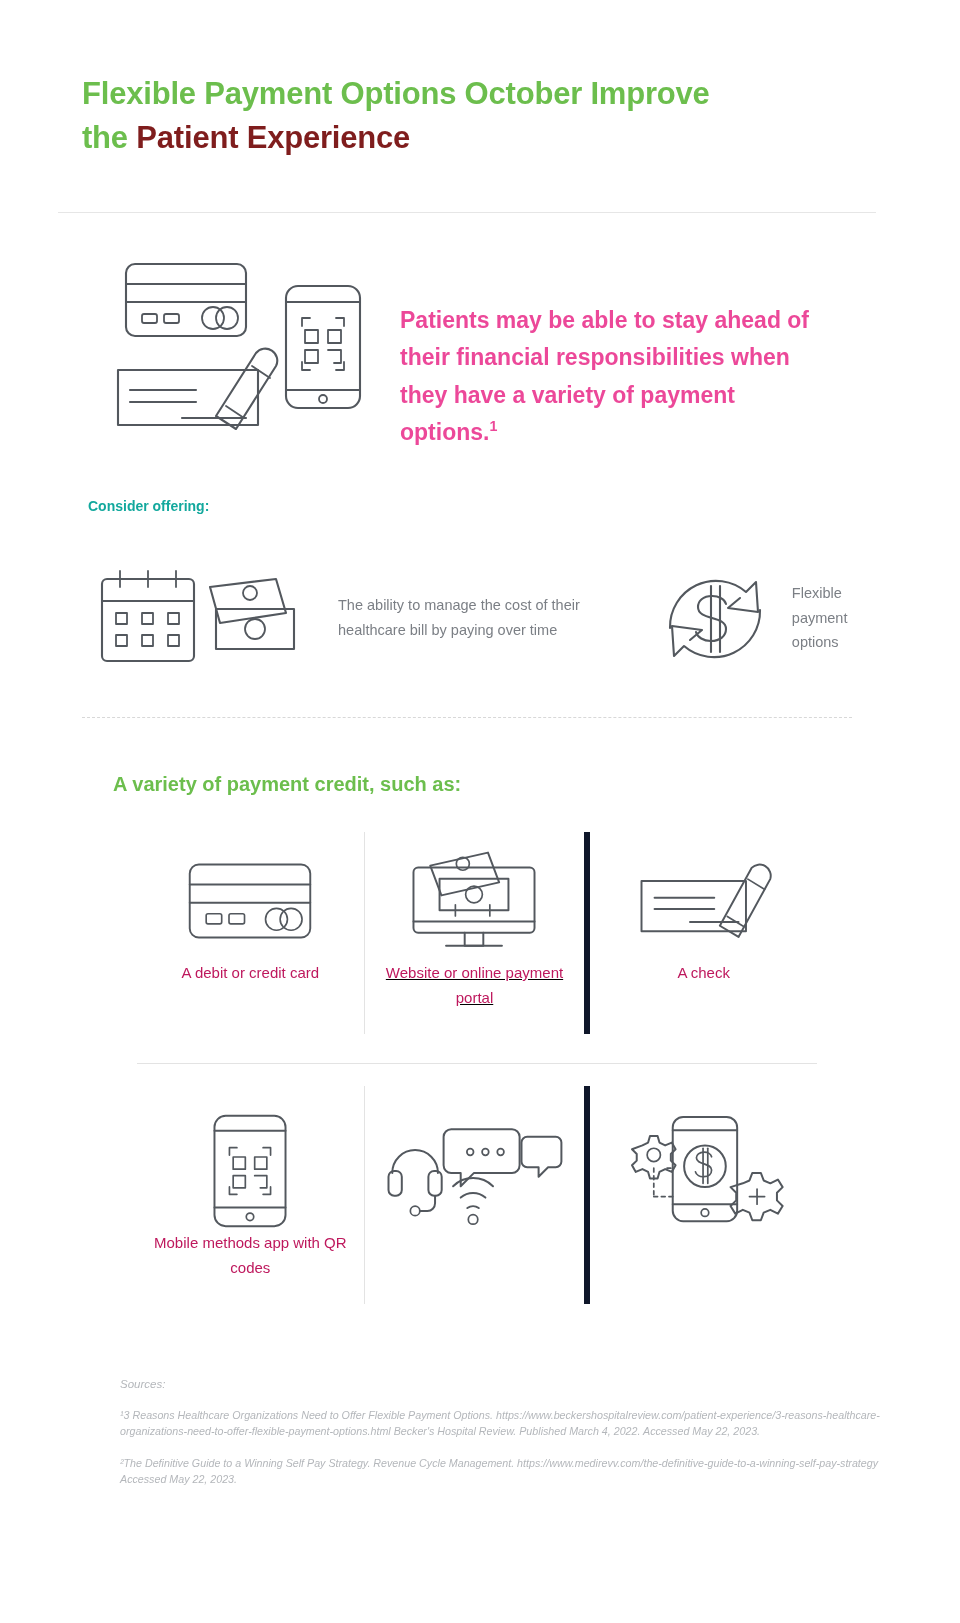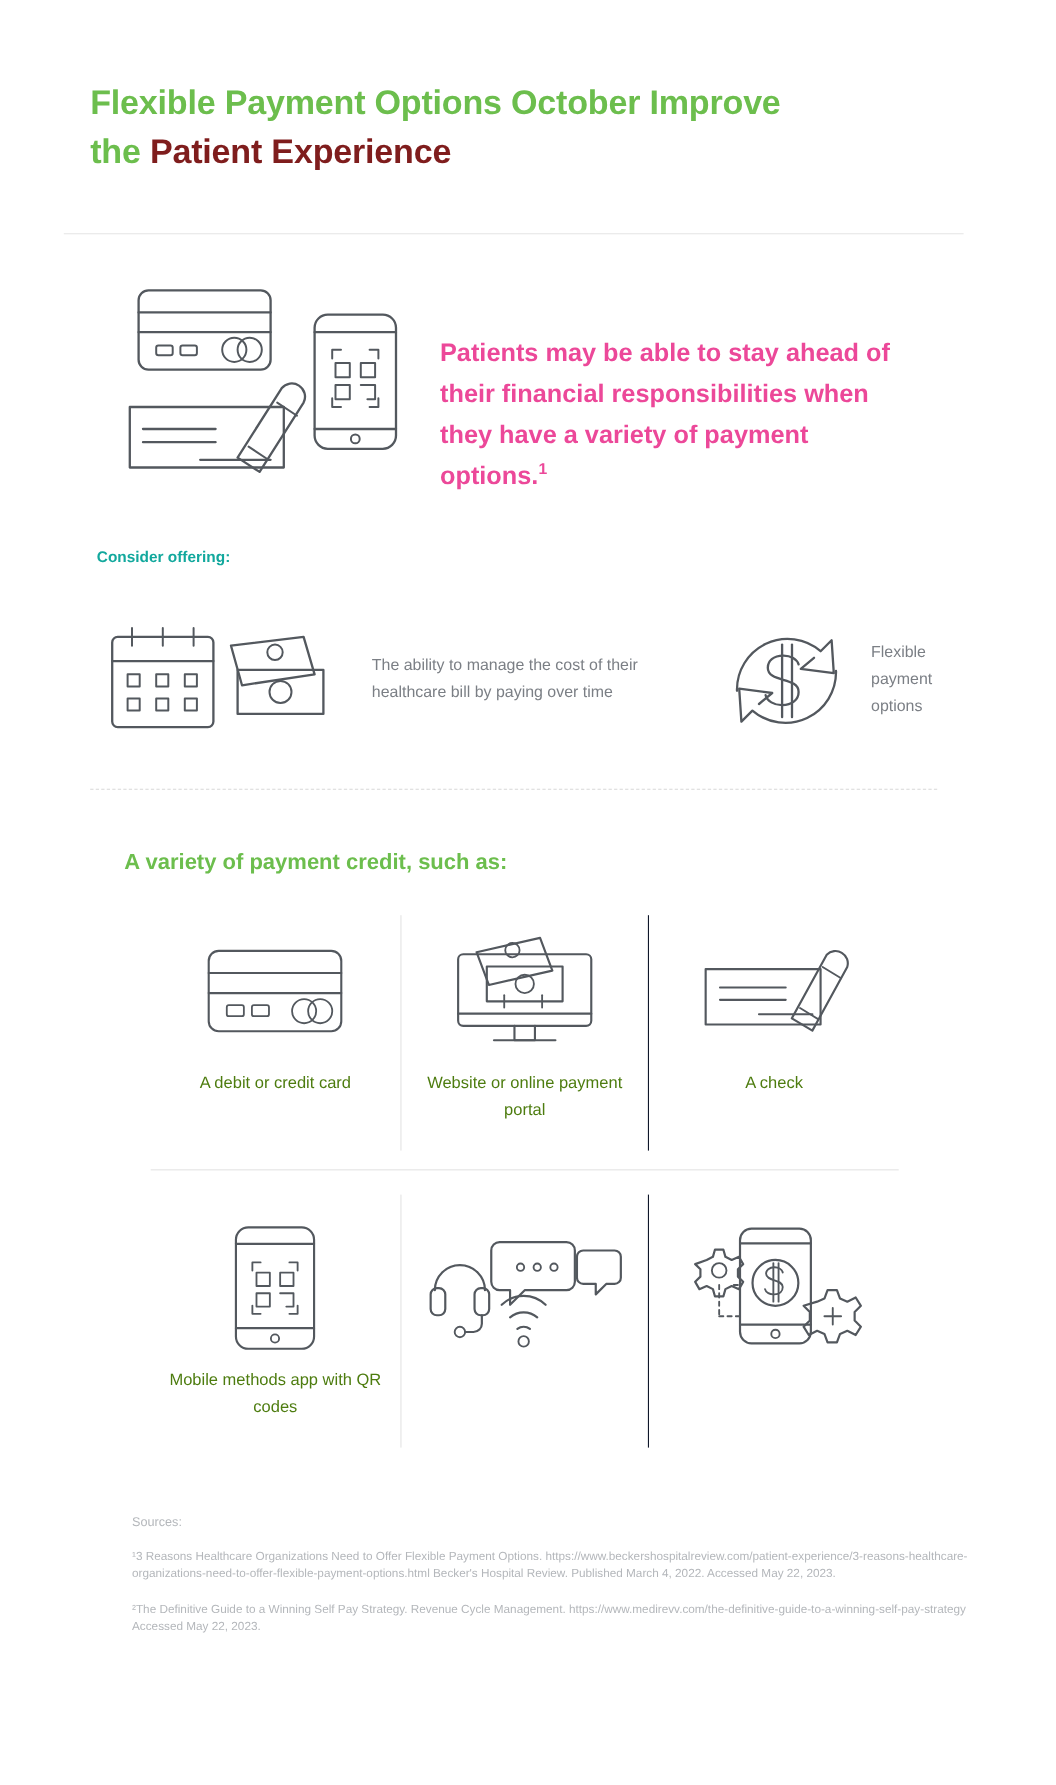--- a/index.html
+++ b/index.html
@@ -116,45 +116,46 @@
     display: grid;
     grid-template-columns: 1fr 1fr 1fr;
   }
   .cell {
     padding: 10px 14px 24px;
     display: flex;
     flex-direction: column;
     align-items: center;
     text-align: center;
   }
-  .cell.mid { border-left: 1px solid #e3e3e3; border-right: 1px solid #0f172a; }
+  .cell.mid { border-left: 1px solid #e3e3e3; border-right: 6px solid #0f172a; text-decoration: underline; }
   .row2 .cell { padding-top: 26px; }
   .grid-div {
     position: absolute;
     left: 137px;
     top: 1063px;
     width: 680px;
     height: 1px;
     background: #e3e3e3;
   }
   .cell-art { height: 118px; display: flex; align-items: center; justify-content: center; }
   .cell-label {
-    margin-top: 12px;
+    margin-top: 0;
     font-size: 15px;
     line-height: 1.68;
-    color: #4d7c0f;
+    color: #be185d;
   }
 
   
   .sources {
     position: absolute;
     left: 120px;
     top: 1378px;
     width: 760px;
     color: #b4b7bb;
+    font-style: italic;
   }
   .src-head { font-size: 11.5px; margin-bottom: 17px; }
   .src-block { font-size: 10.7px; line-height: 1.52; margin-bottom: 15px; }
 
   svg { display: block; }
   .ln { fill: none; stroke: #53585e; stroke-width: 2.1; stroke-linecap: round; stroke-linejoin: round; }
   .ln-thin { fill: none; stroke: #53585e; stroke-width: 1.8; stroke-linecap: round; stroke-linejoin: round; }
 </style>
 </head>
 <body>

